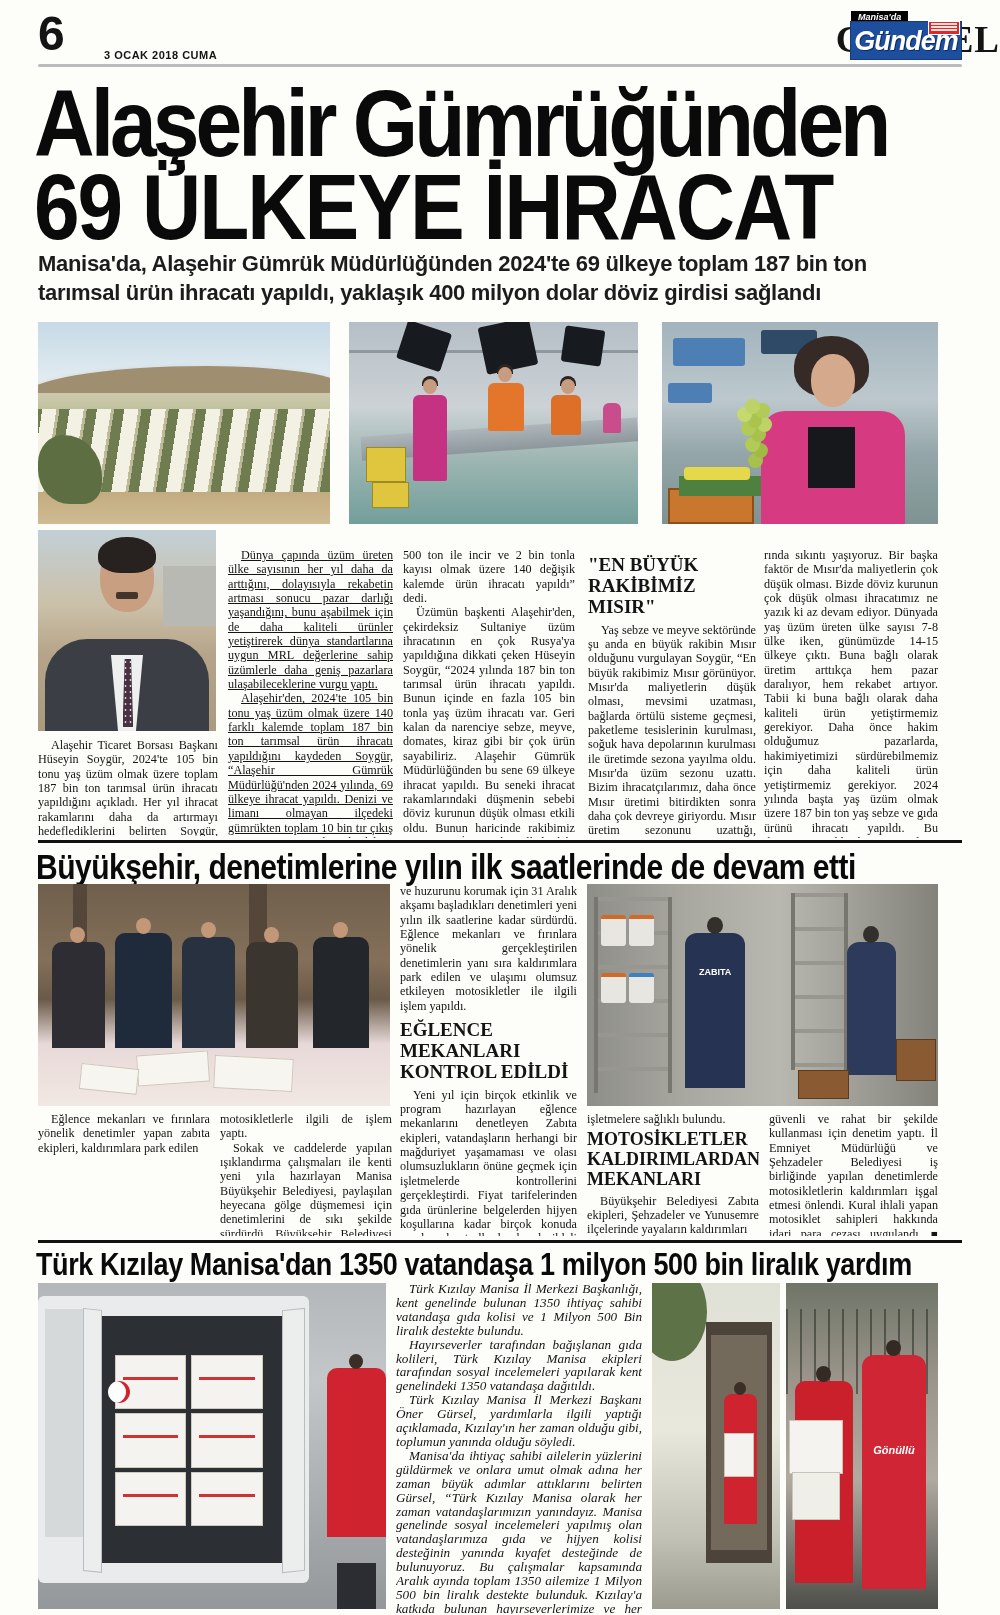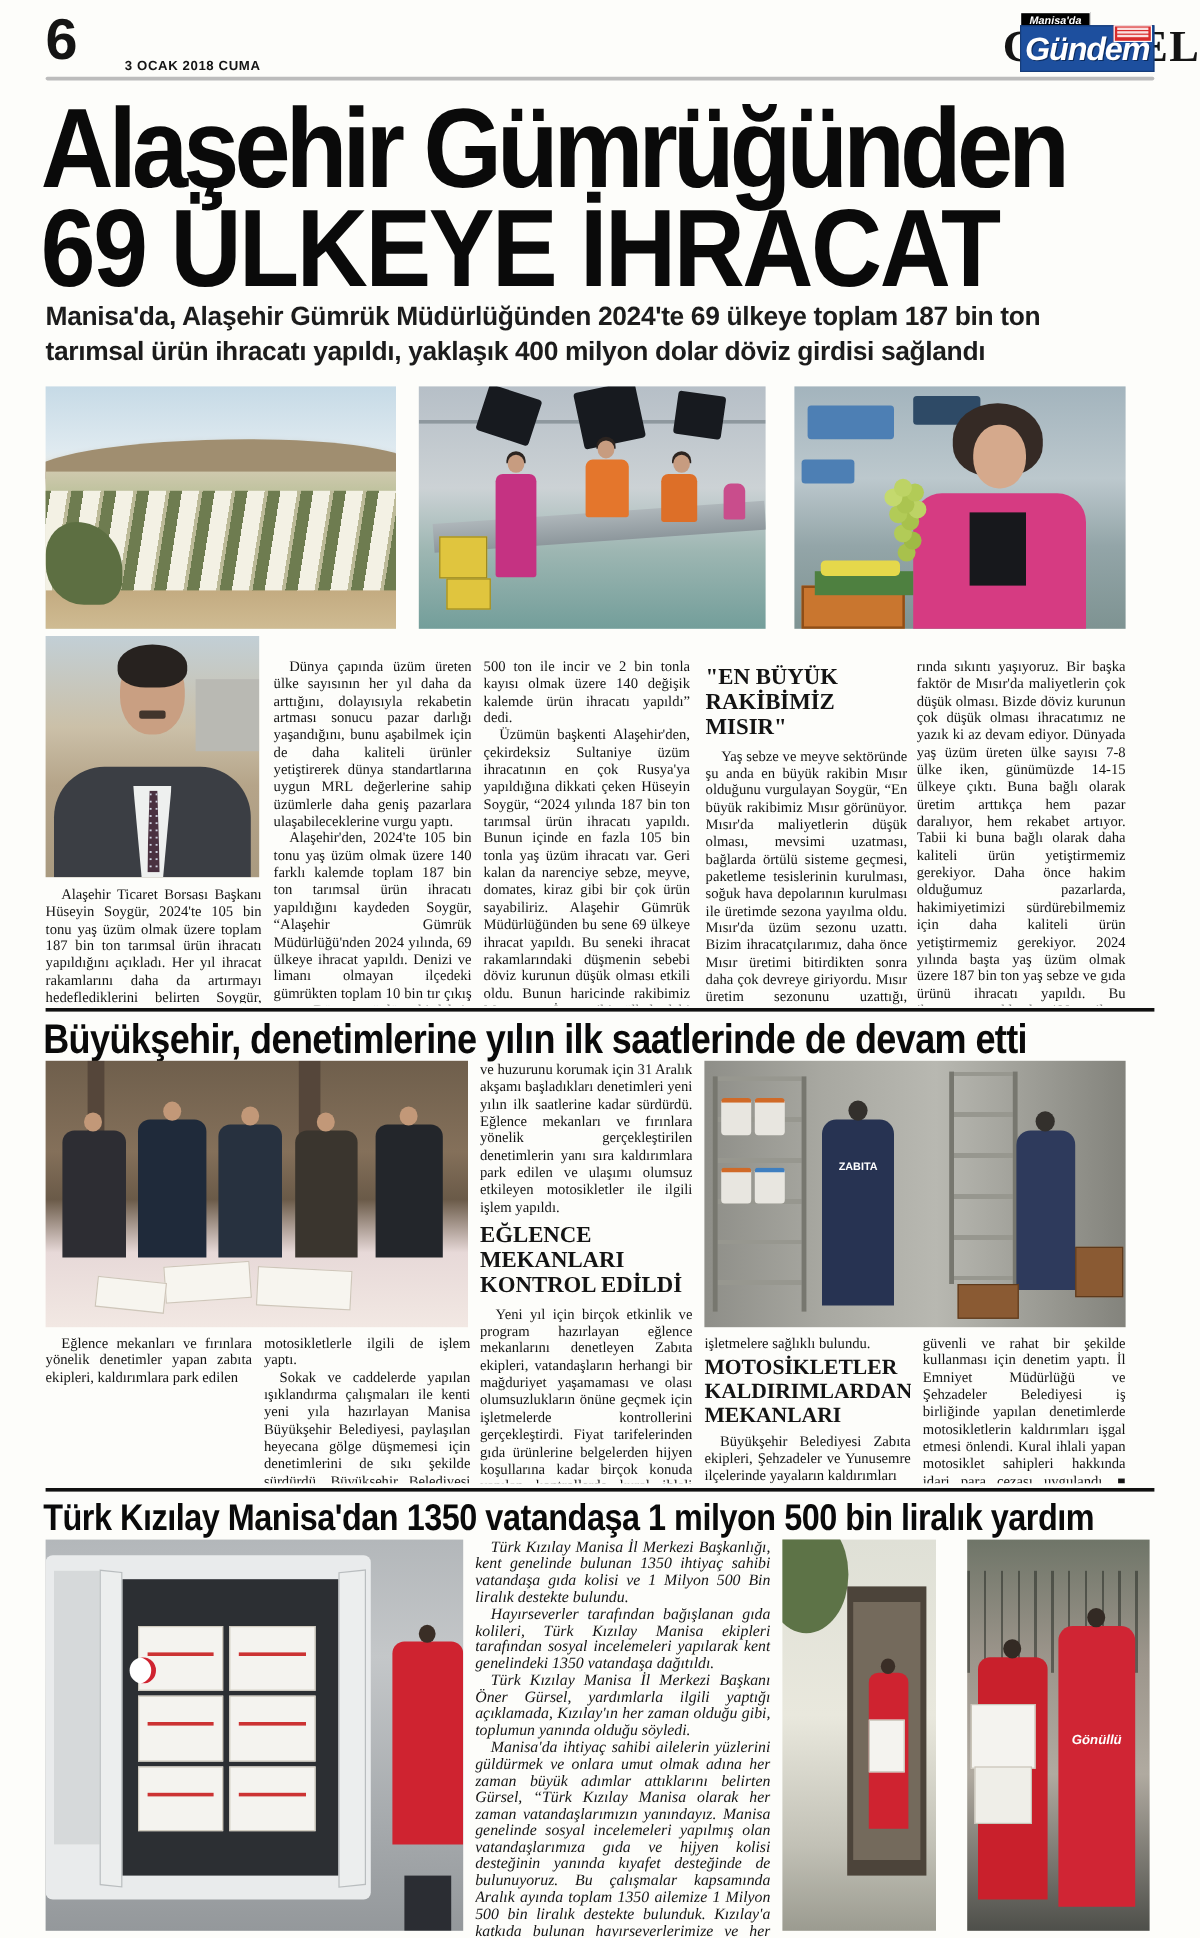--- a/index.html
+++ b/index.html
@@ -230,21 +230,21 @@
       <div class="shirt"></div>
     <div class="tie"></div>
       <div class="head"></div>
       <div class="hair"></div>
       <div class="stache"></div>
   </div>
   <div class="col" style="left:38px;top:738px;width:180px;height:98px;">
     <p class="ind">Alaşehir Ticaret Borsası Başkanı Hüseyin Soygür, 2024'te 105 bin tonu yaş üzüm olmak üzere toplam 187 bin ton tarımsal ürün ihracatı yapıldığını açıkladı. Her yıl ihracat rakamlarını daha da artırmayı hedeflediklerini belirten Soygür, Alaşehir Gümrük Müdürlüğü'nden 69 farklı ülkeye ihracat yapıldığını belirtti.</p>
   </div>
 
-  <div class="col" style="left:228px;top:548px;width:165px;height:290px;">
+  <div class="col" style="left:228px;top:548px;width:165px;height:290px;text-decoration:underline;">
     <p class="ind">Dünya çapında üzüm üreten ülke sayısının her yıl daha da arttığını, dolayısıyla rekabetin artması sonucu pazar darlığı yaşandığını, bunu aşabilmek için de daha kaliteli ürünler yetiştirerek dünya standartlarına uygun MRL değerlerine sahip üzümlerle daha geniş pazarlara ulaşabileceklerine vurgu yaptı.</p>
     <p class="ind">Alaşehir'den, 2024'te 105 bin tonu yaş üzüm olmak üzere 140 farklı kalemde toplam 187 bin ton tarımsal ürün ihracatı yapıldığını kaydeden Soygür, “Alaşehir Gümrük Müdürlüğü'nden 2024 yılında, 69 ülkeye ihracat yapıldı. Denizi ve limanı olmayan ilçedeki gümrükten toplam 10 bin tır çıkış yaptı. Dünyaca ünlü çekirdeksiz Sultaniye üzüm ihracatı başta olmak üzere Alaşehir'den geçen yıl 140 kalemde toplam 187 bin ton tarımsal ürün ihracatı yapıldı. Bu ihracatta 105 bin ton ile yaş üzüm başı çekti onu 27 bin ton ile kiraz, 10 bin ton ile nar, 5 bin ton ile nektarin, 2 bin</p>
   </div>
 
   <div class="col" style="left:403px;top:548px;width:172px;height:290px;">
     <p>500 ton ile incir ve 2 bin tonla kayısı olmak üzere 140 değişik kalemde ürün ihracatı yapıldı” dedi.</p>
     <p class="ind">Üzümün başkenti Alaşehir'den, çekirdeksiz Sultaniye üzüm ihracatının en çok Rusya'ya yapıldığına dikkati çeken Hüseyin Soygür, “2024 yılında 187 bin ton tarımsal ürün ihracatı yapıldı. Bunun içinde en fazla 105 bin tonla yaş üzüm ihracatı var. Geri kalan da narenciye sebze, meyve, domates, kiraz gibi bir çok ürün sayabiliriz. Alaşehir Gümrük Müdürlüğünden bu sene 69 ülkeye ihracat yapıldı. Bu seneki ihracat rakamlarındaki düşmenin sebebi döviz kurunun düşük olması etkili oldu. Bunun haricinde rakibimiz Mısır ve İran gibi ülkelerdeki maliyet düşüklüğü bizim Rusya ve Avrupa pazarımızı etkiledi. Kaliteyi artırabilmek için köy çalışmaları yapıyoruz. Çalışmalarda üreticilerimize ve ilaç bayilerinin MRL değerlerle ilgili üreticiye bilgi vermesi ve üretilen</p>
   </div>
 
   <div class="col" style="left:588px;top:548px;width:168px;height:290px;">
@@ -367,21 +367,21 @@
   <div class="photo" id="ph-door" style="left:652px;top:1283px;width:128px;height:326px;">
     <div class="tree"></div>
       <div class="frame"></div>
       <div class="inframe"></div>
     <div class="volun">
         <i></i>
       </div>
       <div class="box"></div>
   </div>
 
-  <div class="photo" id="ph-volun" style="left:786px;top:1283px;width:152px;height:326px;margin-left:20px;">
+  <div class="photo" id="ph-volun" style="left:786px;top:1283px;width:152px;height:326px;">
     <div class="fence"></div>
     <div class="p1">
         <span class="hd"></span>
       </div>
     <div class="wbox"></div>
       <div class="wbox2"></div>
     <div class="p2">
         <span class="hd"></span>
       <span class="gtxt" style="position:absolute;">Gönüllü</span>
     </div>

